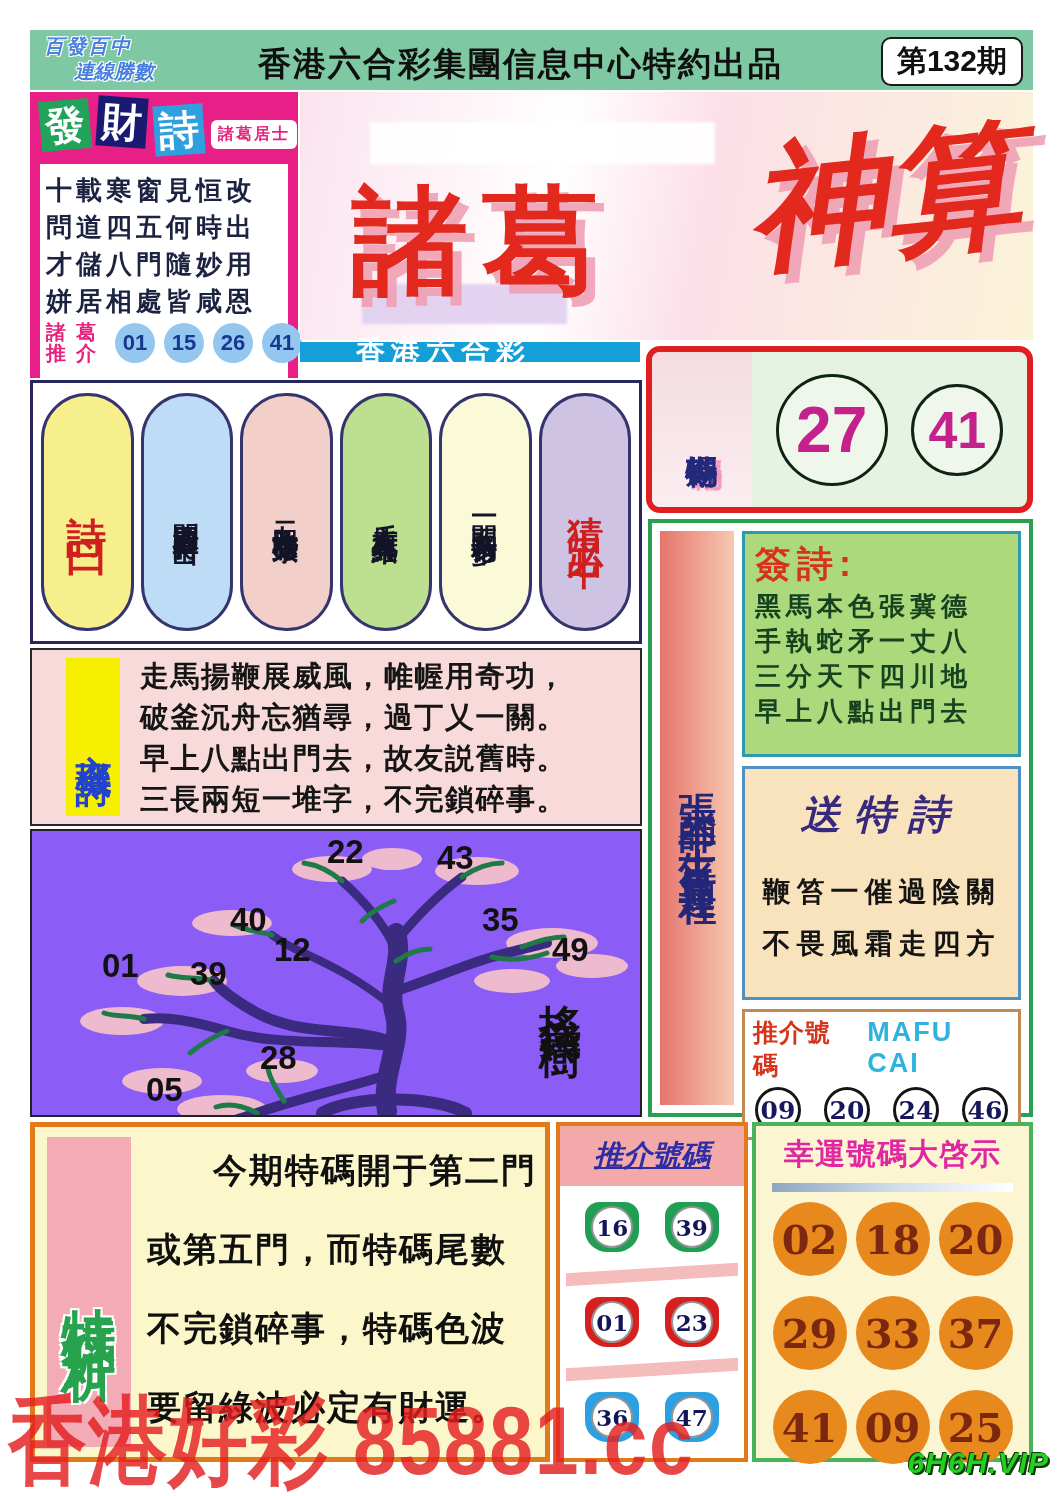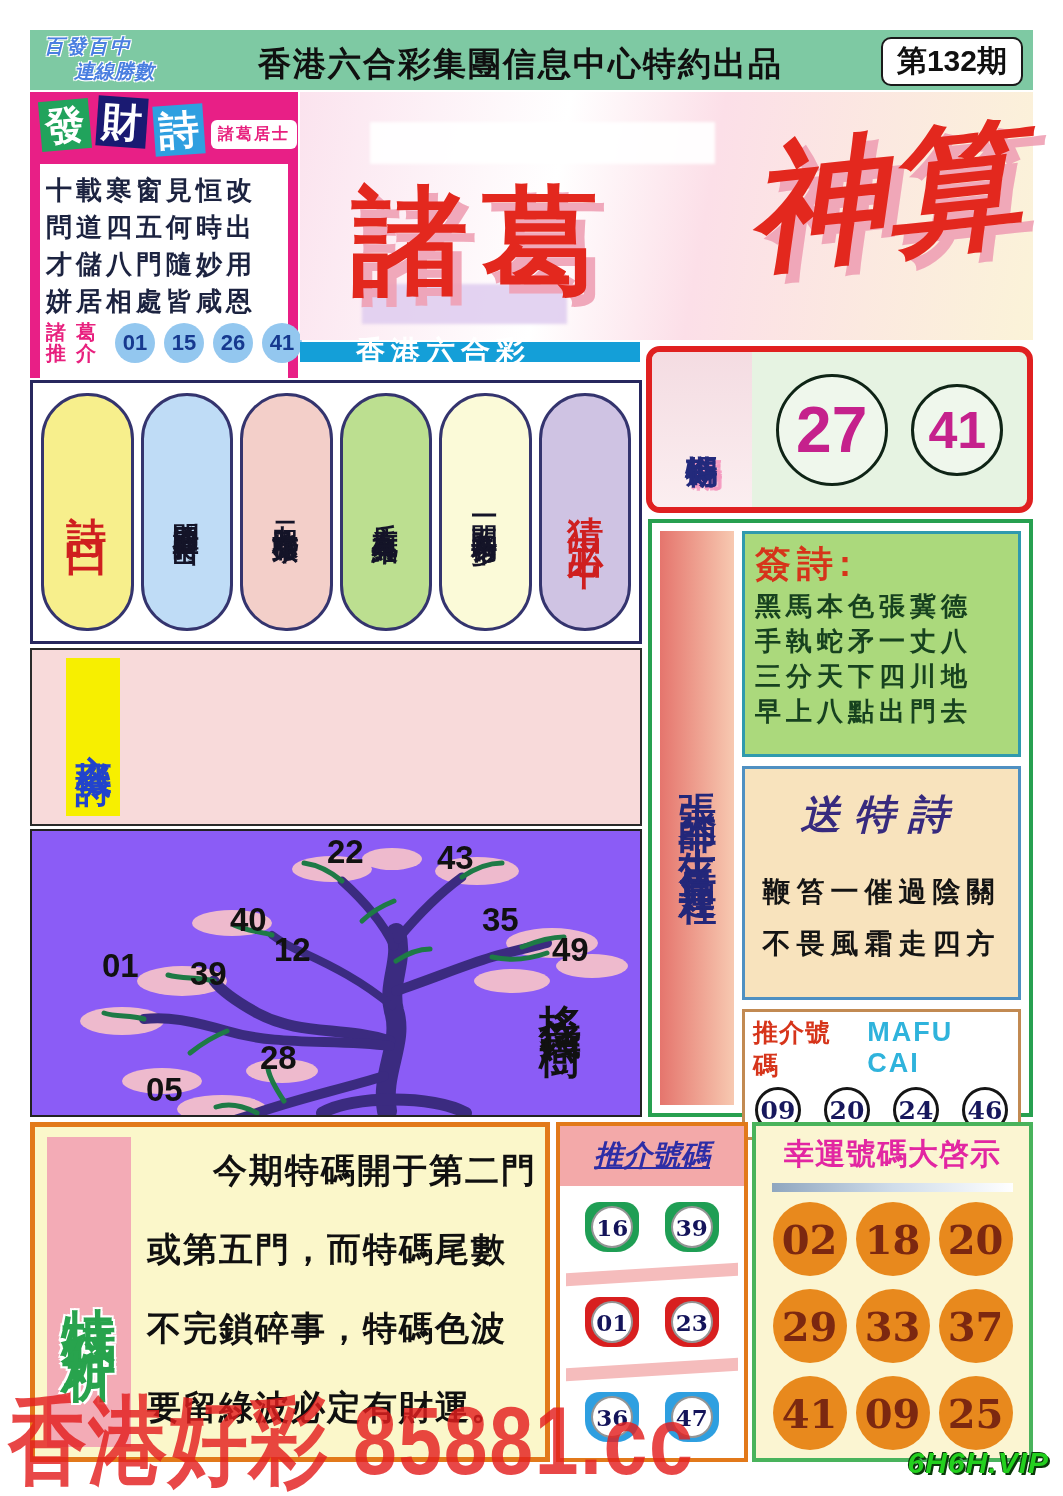--- a/index.html
+++ b/index.html
@@ -119,21 +119,21 @@
   .sep{height:13px;margin:0 6px;background:#f5bcbc;transform:skewY(-3.5deg);flex:none;}
   .shield{width:54px;height:50px;border-radius:27% 27% 42% 42%;display:flex;align-items:center;justify-content:center;}
   .sg{background:#1f9e54;} .sr{background:#d81f1f;} .sb{background:#2e9fe0;}
   .ball{width:42px;height:42px;border-radius:50%;background:#fff;border:2px solid rgba(20,20,20,.45);box-sizing:border-box;
         display:flex;align-items:center;justify-content:center;font-size:23px;font-weight:900;color:#14145a;font-family:"DejaVu Serif",serif;}
 
   .lucky{position:absolute;left:752px;top:1122px;width:281px;height:340px;border:4px solid #49b35c;background:#fbf5d2;
          box-sizing:border-box;padding:8px 12px;}
   .ltitle{text-align:center;font-size:30px;font-weight:900;color:#e226a2;letter-spacing:1px;white-space:nowrap;}
   .lbar{height:9px;margin:8px 4px 2px;background:linear-gradient(90deg,#8fa6bf,#cfdcea,#ffffff);}
-  .lgrid{display:grid;grid-template-columns:repeat(3,1fr);row-gap:13px;justify-items:center;margin-top:10px;}
+  .lgrid{display:grid;grid-template-columns:repeat(3,1fr);row-gap:20px;justify-items:center;margin-top:10px;}
   .lc{width:74px;height:74px;border-radius:50%;background:#e8891d;display:flex;align-items:center;justify-content:center;
       font-size:40px;font-weight:bold;color:#7c2810;font-family:"DejaVu Serif",serif;}
 
   
   .wm-main{position:absolute;left:8px;top:1378px;font-size:96px;font-weight:900;color:rgba(227,30,30,.82);
            letter-spacing:2px;white-space:nowrap;transform:scaleX(.82);transform-origin:left;z-index:50;}
   .wm-corner{position:absolute;right:14px;top:1446px;font-size:30px;font-weight:900;font-style:italic;color:#23d01e;
              text-shadow:2px 2px 0 #0a3a0a,-1px -1px 0 #0a3a0a;z-index:50;letter-spacing:1px;}
 </style>
 </head>
@@ -212,20 +212,26 @@
         <span>一開五路利市多</span>
       </div>
     <div class="pill p6">
         <span>猜中必中</span>
       </div>
   </div>
 
   <div class="xuanji">
     <div class="xstrip">
       <span>玄機詩</span>
+    </div>
+    <div class="xlines">
+      <div>走馬揚鞭展威風，帷幄用奇功，</div>
+      <div>破釜沉舟忘猶尋，過丁乂一關。</div>
+      <div>早上八點出門去，故友説舊時。</div>
+      <div>三長兩短一堆字，不完鎖碎事。</div>
     </div>
   </div>
 
   <div class="treebox">
     <svg width="608" height="284" viewBox="0 0 608 284">
       <g fill="#f4c0cb" opacity="0.95">
         <ellipse cx="300" cy="38" rx="40" ry="13"></ellipse>
           <ellipse cx="360" cy="28" rx="30" ry="11"></ellipse>
         <ellipse cx="445" cy="40" rx="42" ry="14"></ellipse>
           <ellipse cx="200" cy="92" rx="40" ry="13"></ellipse>

